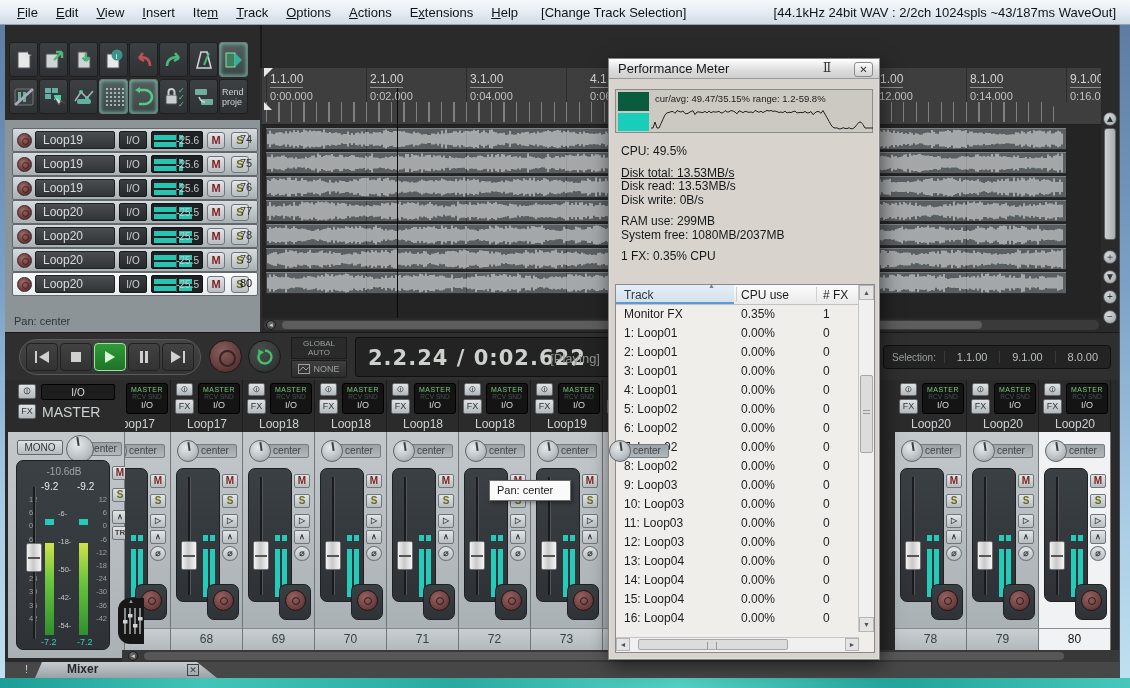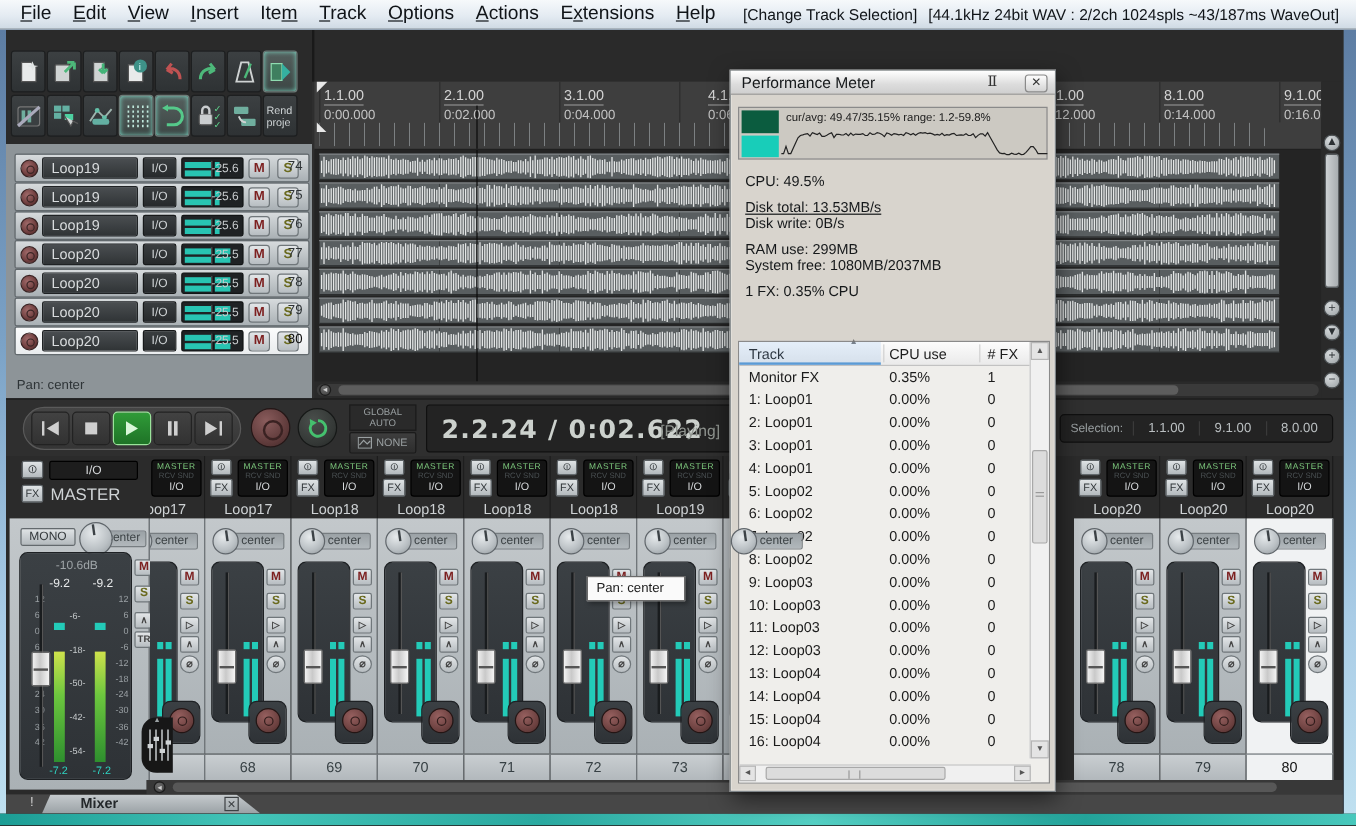--- a/index.html
+++ b/index.html
@@ -1,21 +1,21 @@
 <!DOCTYPE html>
 <html><head>
 <meta charset="utf-8">
 <style>
   *{margin:0;padding:0;box-sizing:border-box;font-family:"Liberation Sans",sans-serif;}
   html,body{background:#222;}
   #screen{position:relative;width:1130px;height:688px;overflow:hidden;background:#2e2e2e;font-size:12px;}
   .abs{position:absolute;}
   
   #menubar{left:0;top:0;width:1130px;height:25px;background:linear-gradient(#f6f9fb,#e4ebf2 55%,#cfdae4);border-bottom:1px solid #94a3b3;display:flex;align-items:center;padding-left:8px;}
-  .menu-item{padding:2px 9px;color:#101418;font-size:16px;cursor:default;text-align:center;}
+  .menu-item{padding:2px 9px;color:#101418;font-size:13px;cursor:default;text-align:center;}
   .menu-item u{text-decoration:underline;}
   #menu-center{margin-left:14px;color:#101418;font-size:13px;}
   #menu-right{position:absolute;right:14px;color:#101418;font-size:13px;}
   #border-left{left:0;top:25px;width:5px;height:653px;background:linear-gradient(#5d7da3,#7ba2c6 40%,#a9cce6 75%,#bfe0f0);}
   #border-right{left:1119px;top:25px;width:11px;height:653px;background:linear-gradient(#5d7da3,#7ba2c6 40%,#a9cce6 75%,#bfe0f0);border-left:1px solid #3e4a55;}
   #strip-bottom{left:0;top:678px;width:1130px;height:10px;background:linear-gradient(90deg,#1c9d95,#43c4b8 18%,#2aa9a0 40%,#55d0c4 60%,#23a39a 80%,#48c8bc);}
   
   #toolbar{left:5px;top:25px;width:255px;height:95px;background:#2a2a2a;}
   .tb-row{position:absolute;left:4px;display:flex;gap:1px;}
   .tb-btn{width:29px;height:35px;background:linear-gradient(#3c4042,#2e3234);border:1px solid #1d1f20;border-radius:3px;display:flex;align-items:center;justify-content:center;position:relative;}
@@ -907,20 +907,21 @@
       <div id="pg-sq2"></div>
       <div id="pg-legend">cur/avg: 49.47/35.15%  range: 1.2-59.8%</div>
       <svg id="pg-line" width="222" height="26" viewBox="0 0 222 26" style="position:absolute;left:35px;top:15px">
           <polyline points="0,23.0 2,23.0 4,17.0 6,23.0 8,23.0 10,18.6 12,14.2 14,9.8 16,7.9 18,7.4 20,6.7 22,6.4 24,8.4 26,5.6 28,6.4 30,7.1 32,5.9 34,8.6 36,8.7 38,7.7 40,6.4 42,5.7 44,9.6 46,7.0 48,6.9 50,7.4 52,7.5 54,6.3 56,8.0 58,5.9 60,7.8 62,6.7 64,7.0 66,7.0 68,6.3 70,7.9 72,7.8 74,5.6 76,7.0 78,6.9 80,5.5 82,6.0 84,7.0 86,8.9 88,5.8 90,6.5 92,7.7 94,6.3 96,6.8 98,7.4 100,6.9 102,7.9 104,5.5 106,6.3 108,7.3 110,6.2 112,7.7 114,6.3 116,5.5 118,6.0 120,5.5 122,6.4 124,6.0 126,6.6 128,7.5 130,7.0 132,7.6 134,6.1 136,8.0 138,7.2 140,7.6 142,6.6 144,6.1 146,7.9 148,7.6 150,7.4 152,7.7 154,6.4 156,7.9 158,7.8 160,6.5 162,9.7 164,7.8 166,6.5 168,6.6 170,8.4 172,5.5 174,9.1 176,12.7 178,16.3 180,19.9 182,22.4 184,23.0 186,22.9 188,23.9 190,23.8 192,22.7 194,23.4 196,23.6 198,22.7 200,23.8 202,23.6 204,22.0 206,19.6 208,17.2 210,17.2 212,19.6 214,23.0 216,23.0 218,23.0 220,23.0 222,23.0" fill="none" stroke="#222" stroke-width="1"></polyline>
         </svg>
     </div>
     <div id="perf-stats">
         <div style="min-height: 13.5px; line-height: 13.5px;">CPU: 49.5%</div>
         <div style="min-height: 8px; line-height: 13.5px;"></div>
         <div style="min-height: 13.5px; line-height: 13.5px; text-decoration: underline;">Disk total: 13.53MB/s</div>
+        <div style="min-height: 13.5px; line-height: 13.5px;">Disk read: 13.53MB/s</div>
         <div style="min-height: 13.5px; line-height: 13.5px;">Disk write: 0B/s</div>
         <div style="min-height: 8px; line-height: 13.5px;"></div>
         <div style="min-height: 13.5px; line-height: 13.5px;">RAM use: 299MB</div>
         <div style="min-height: 13.5px; line-height: 13.5px;">System free: 1080MB/2037MB</div>
         <div style="min-height: 8px; line-height: 13.5px;"></div>
         <div style="min-height: 13.5px; line-height: 13.5px;">1 FX: 0.35% CPU</div>
       </div>
     <div id="perf-table">
       <div class="pt-head">
         <span class="pt-col" style="left:8px">Track</span>

